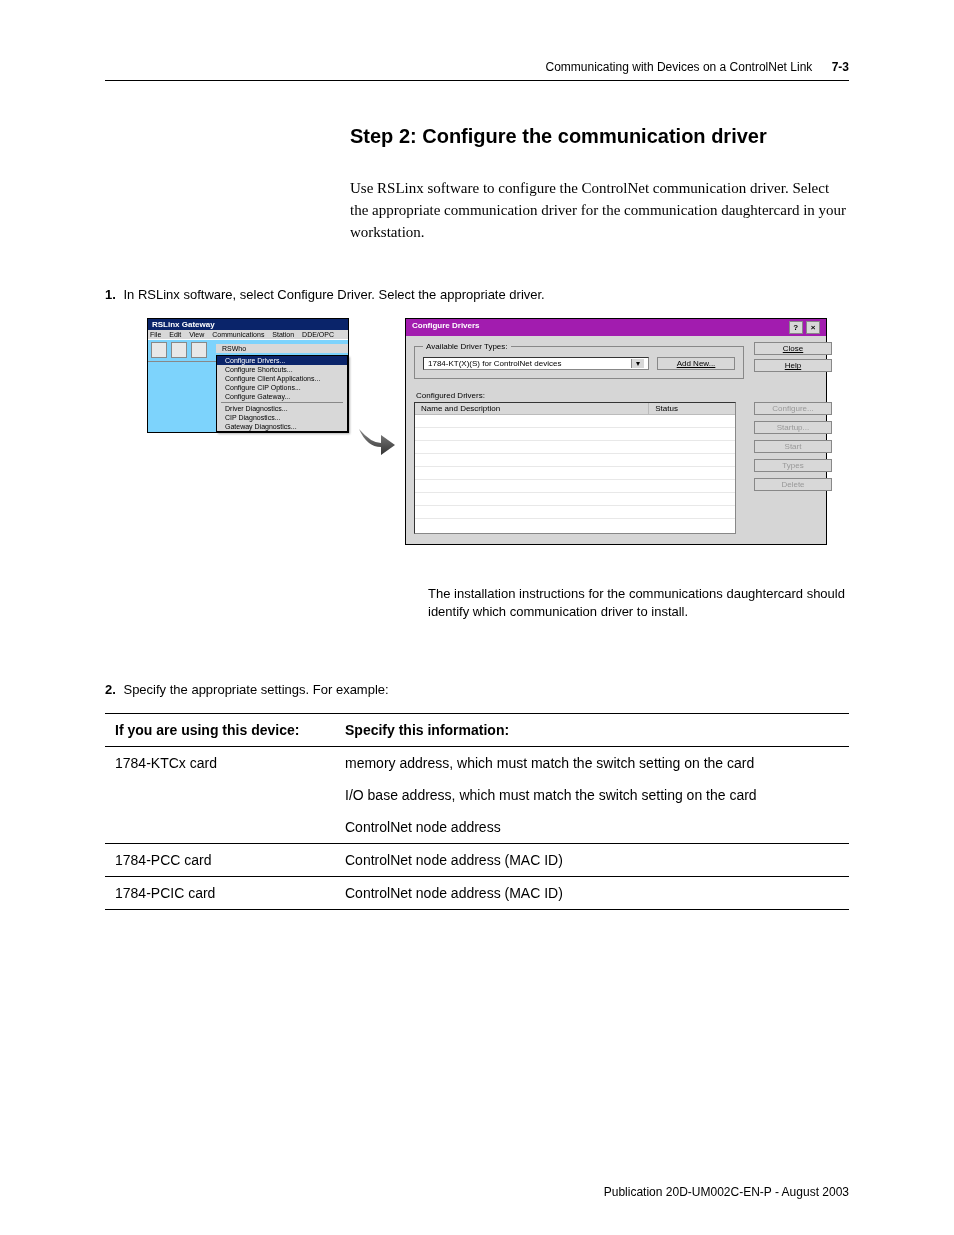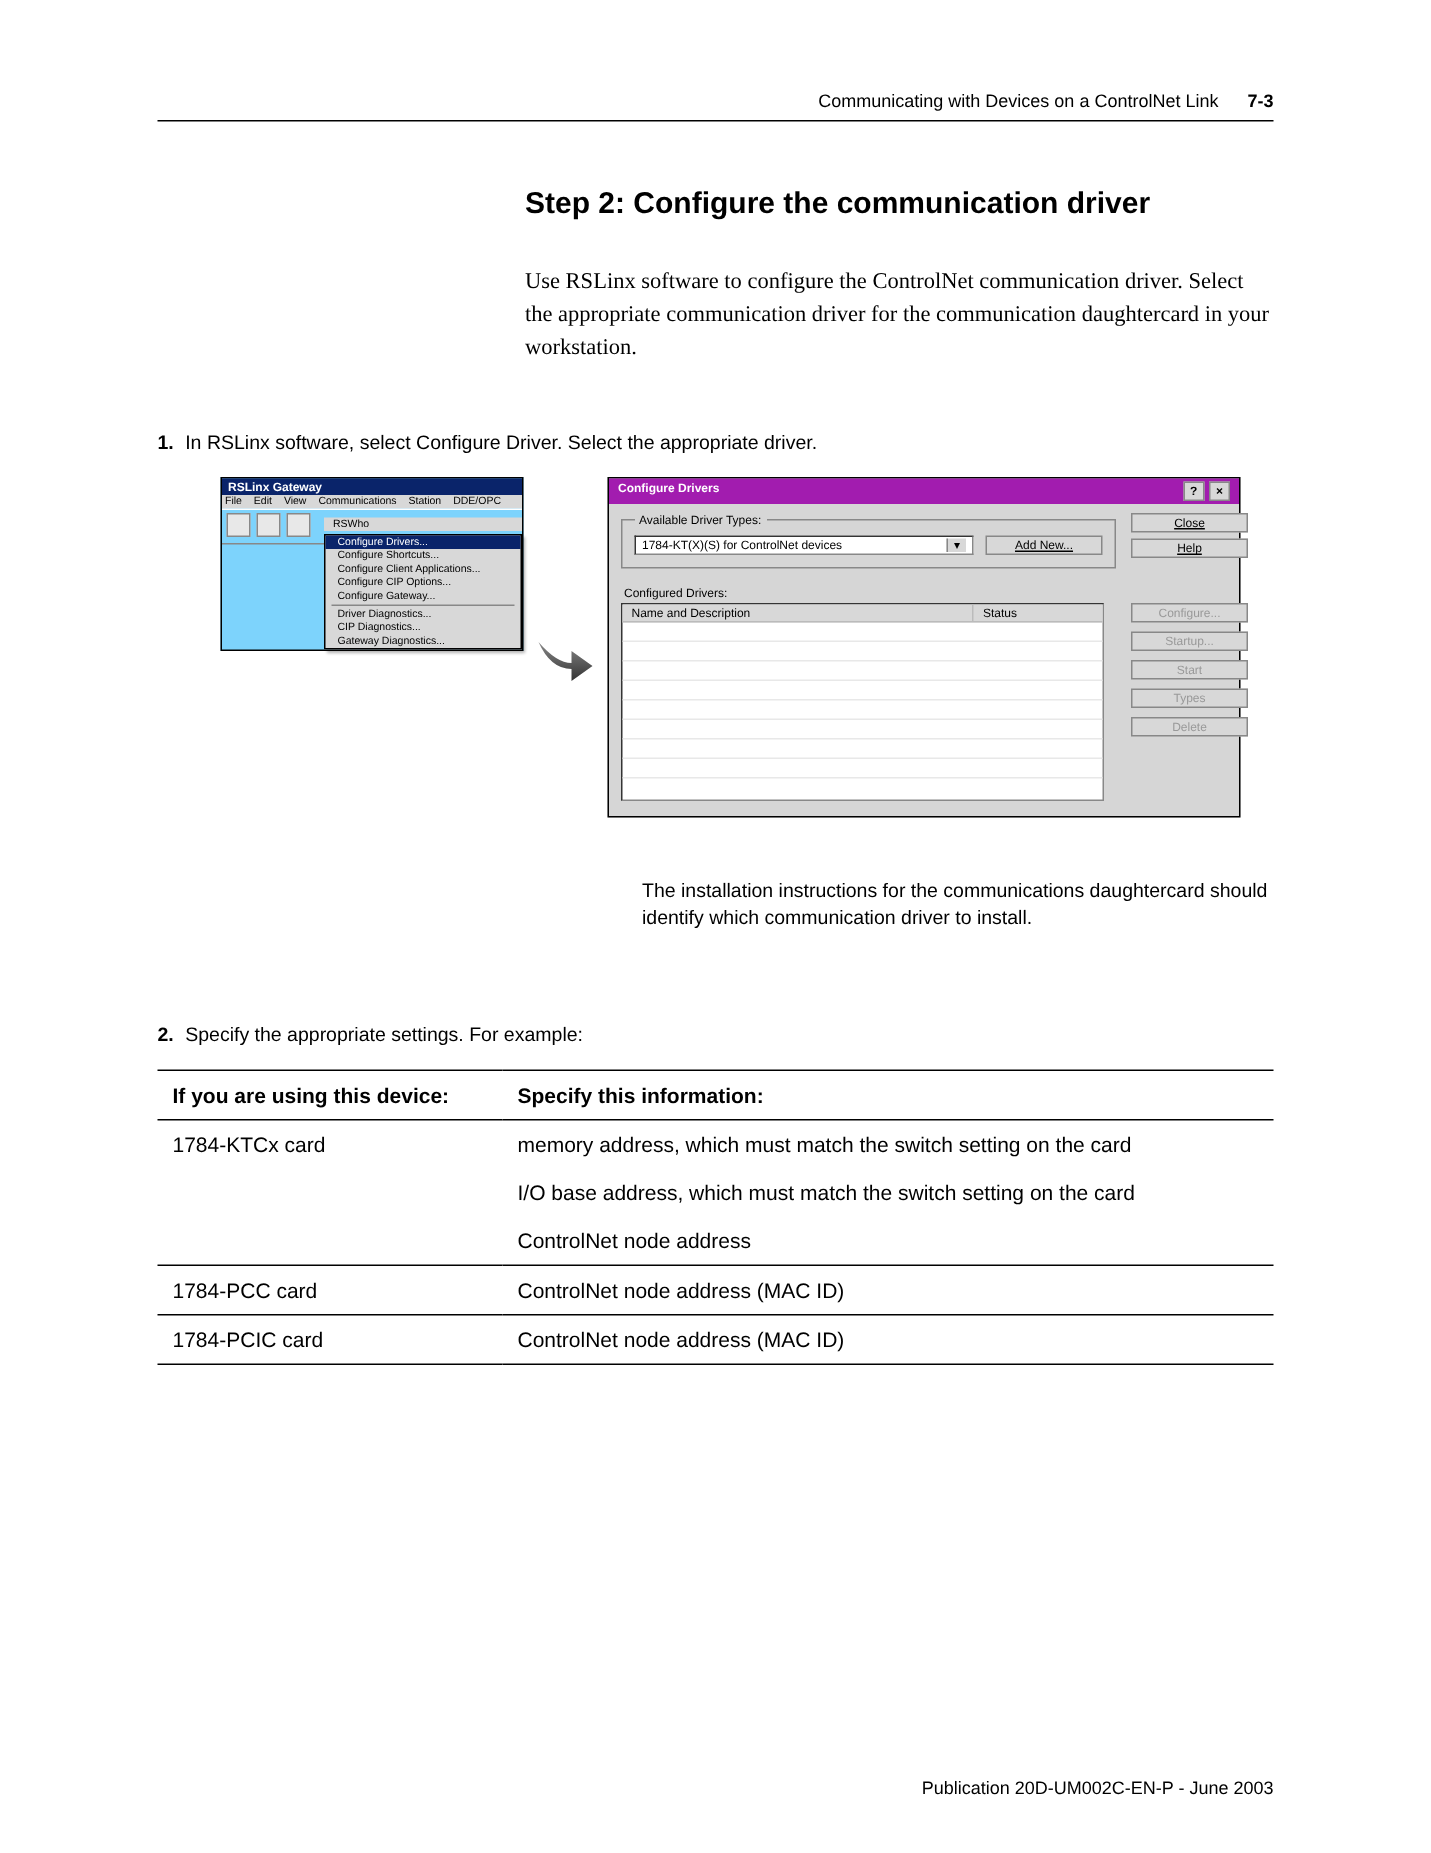--- a/index.html
+++ b/index.html
@@ -368,14 +368,14 @@
         <td>1784-PCC card</td>
         <td>ControlNet node address (MAC ID)</td>
       </tr>
       <tr class="lastrow">
         <td>1784-PCIC card</td>
         <td>ControlNet node address (MAC ID)</td>
       </tr>
     </tbody>
   </table>
 
-  <div class="footer">Publication 20D-UM002C-EN-P - June 2003</div>
+  <div class="footer">Publication 20D-UM002C-EN-P - August 2003</div>
 </div>
 
 </body></html>

